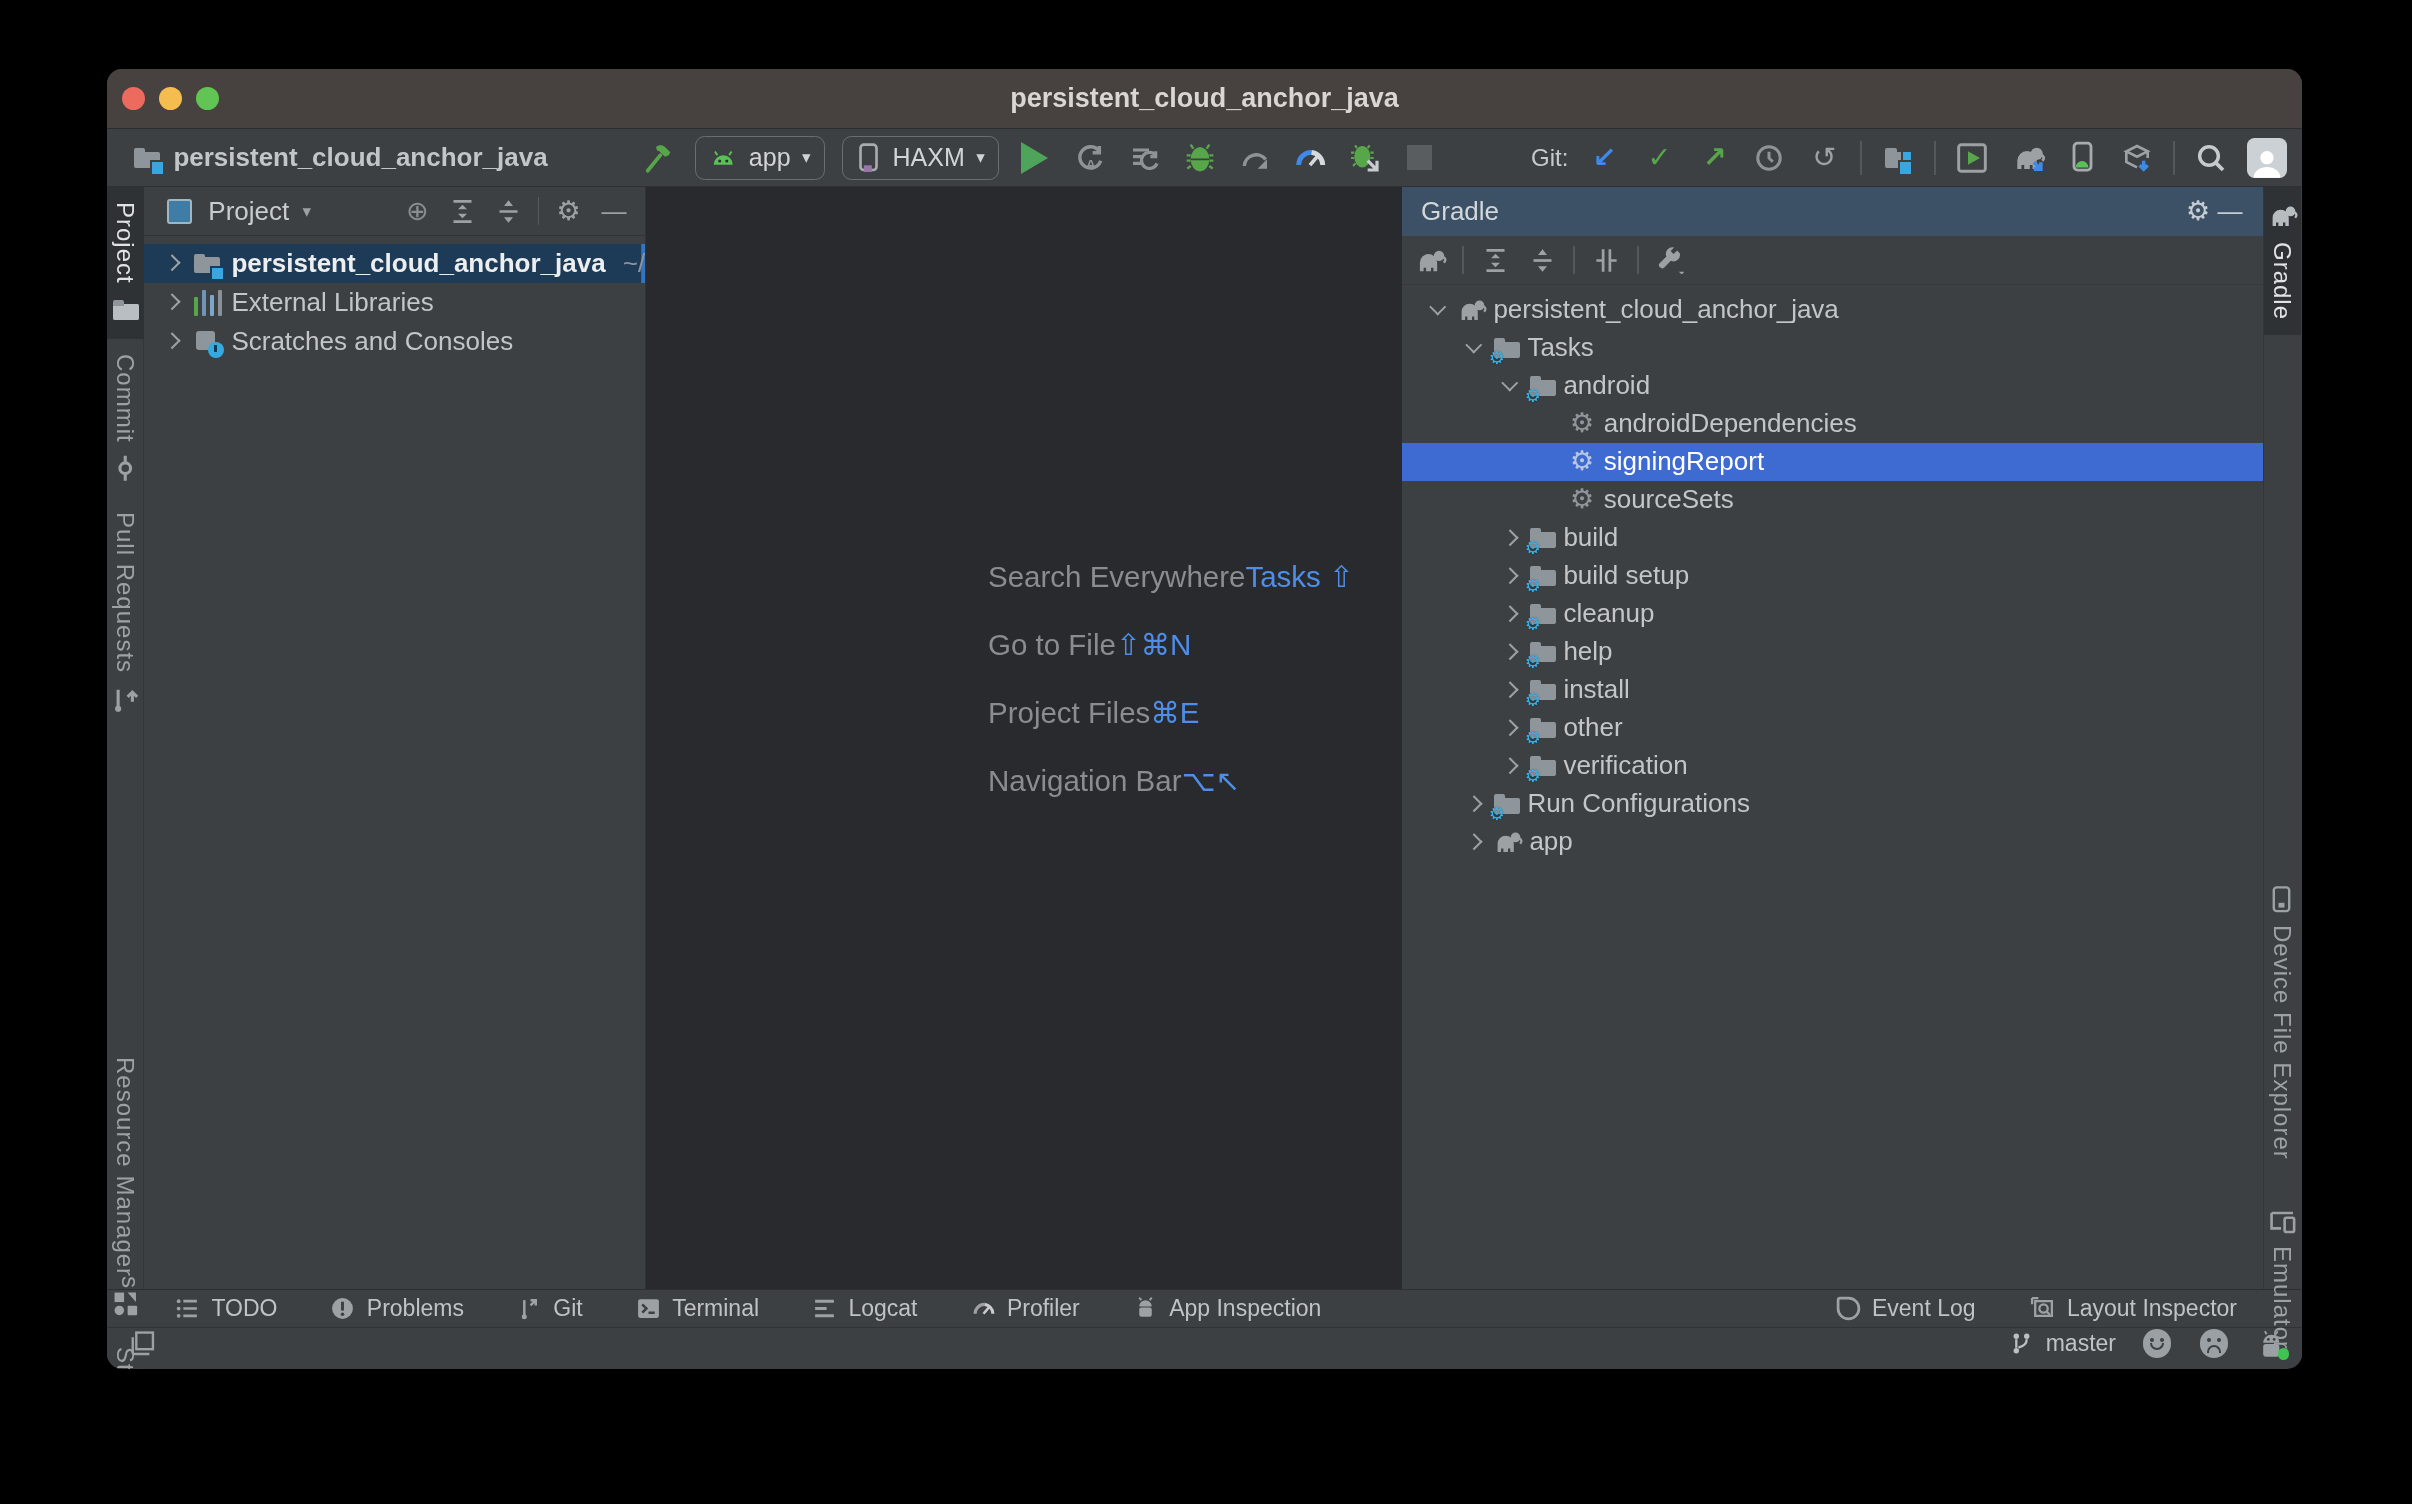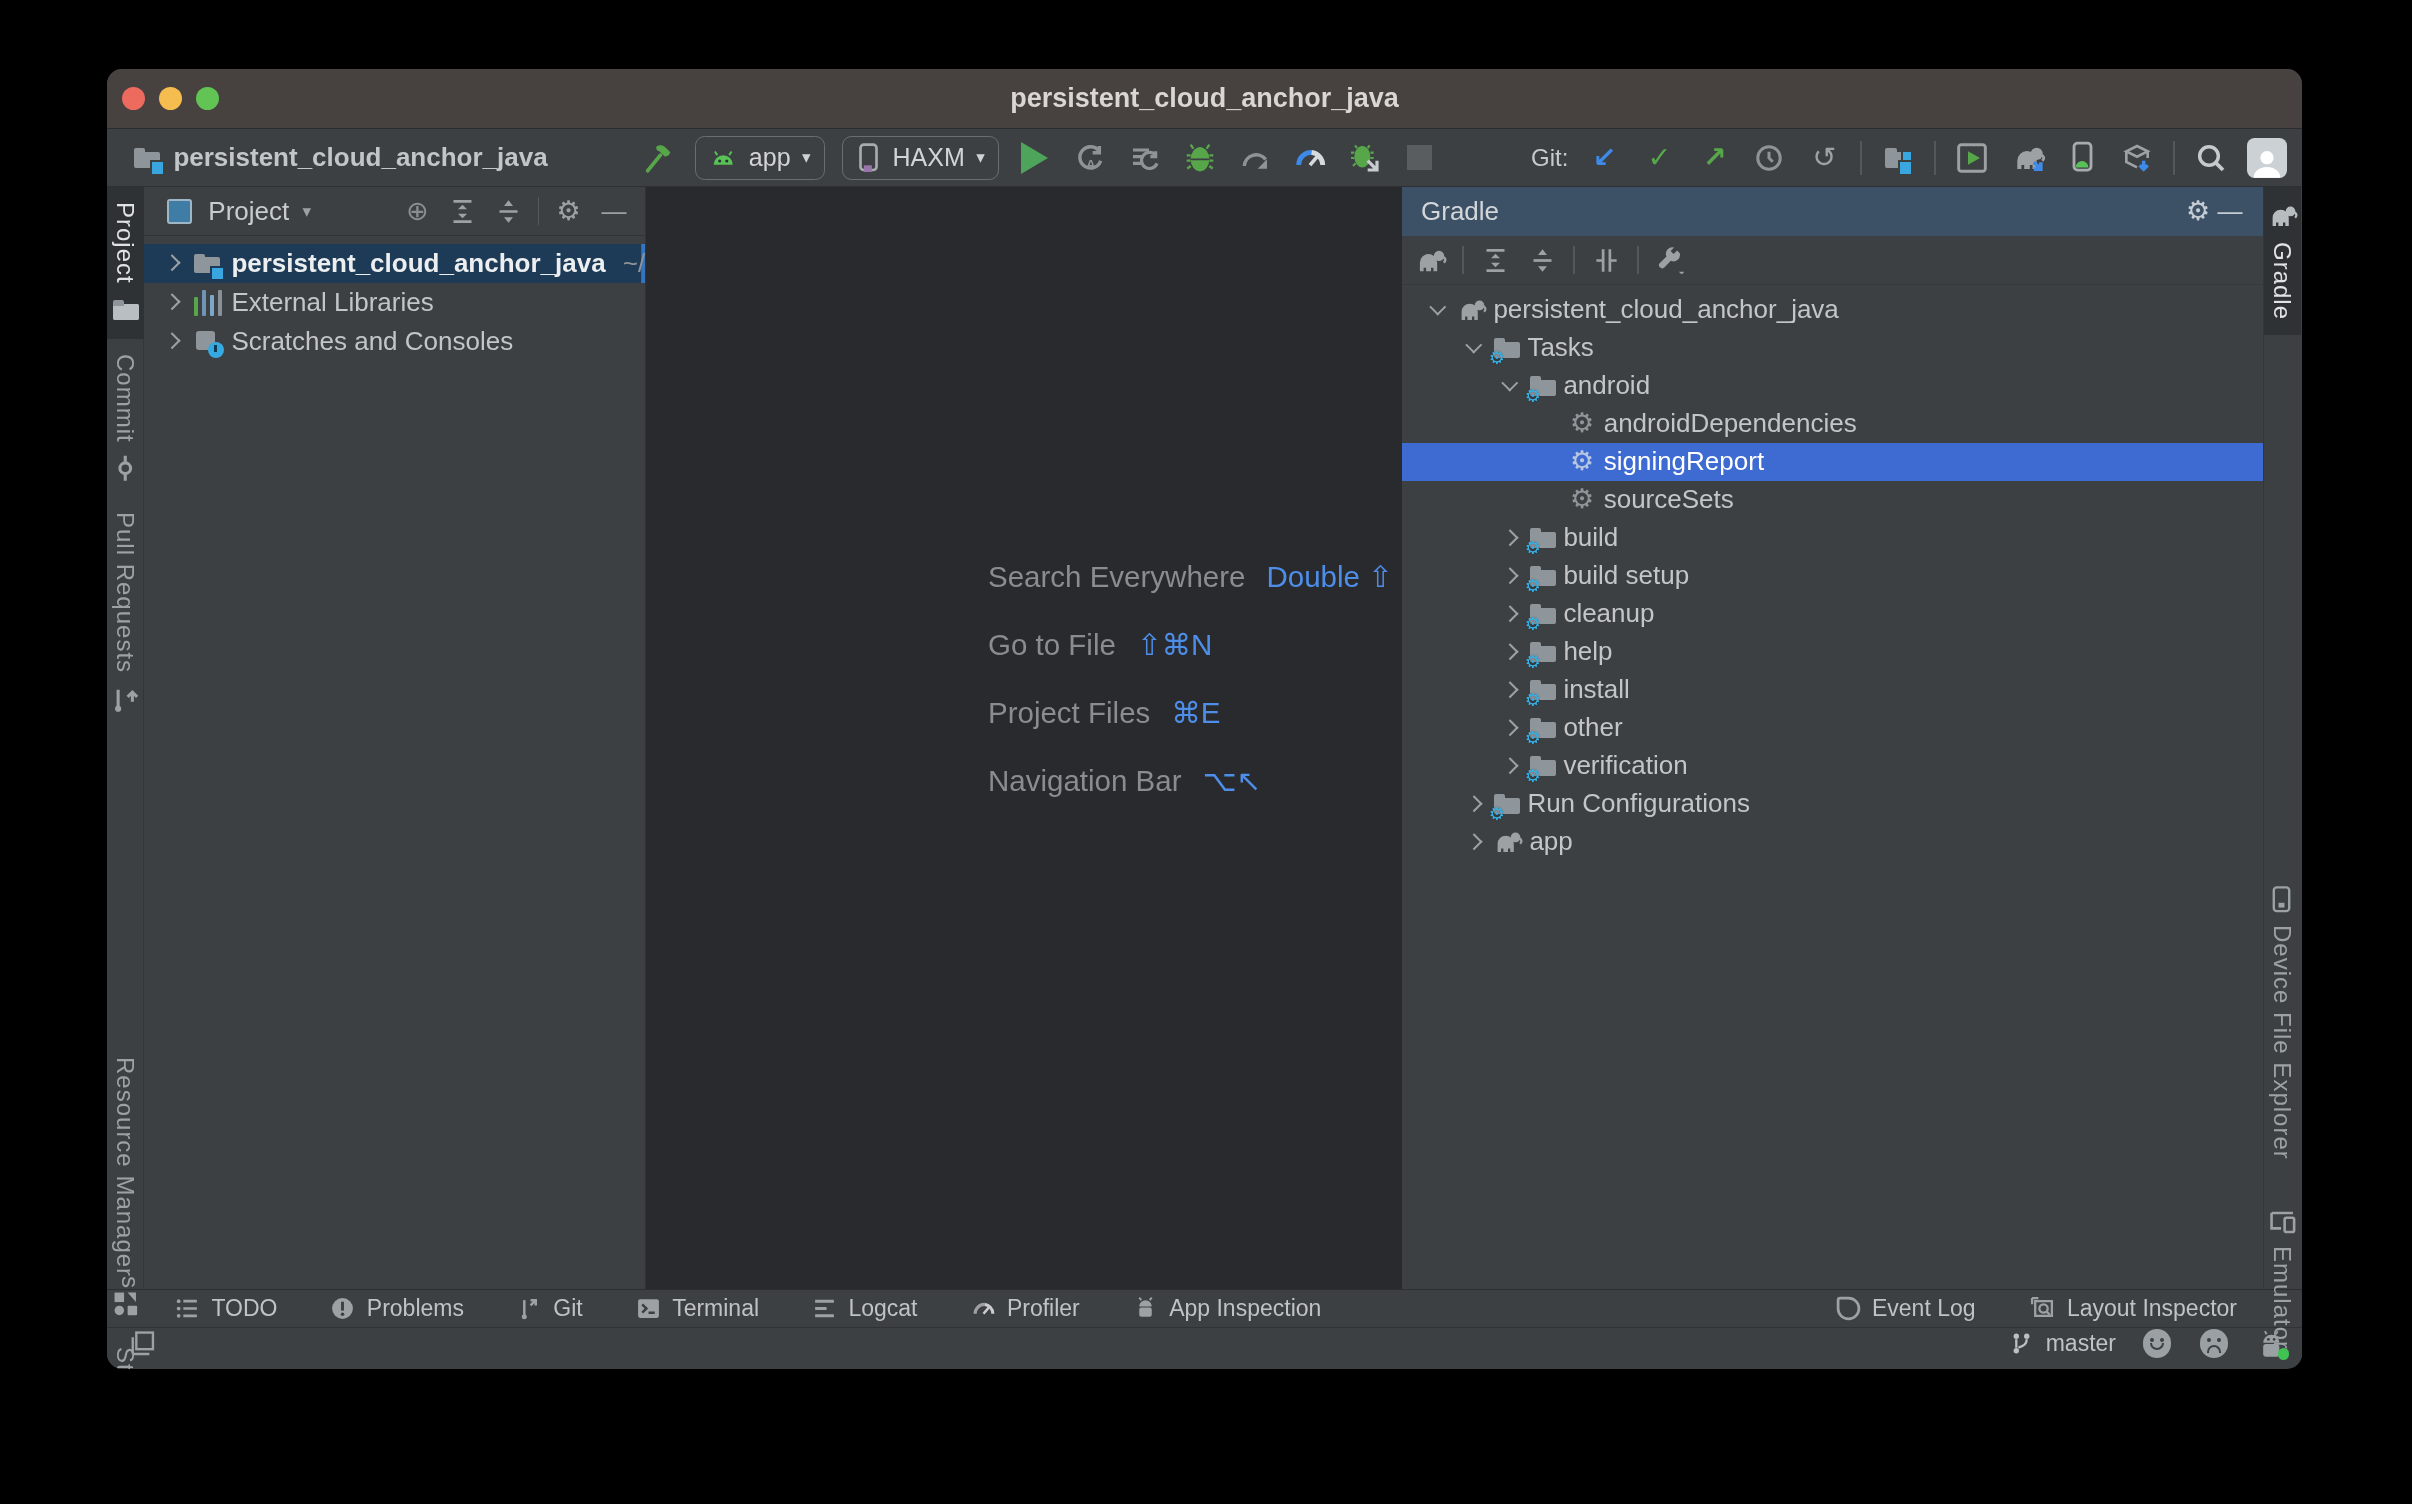--- a/index.html
+++ b/index.html
@@ -58,21 +58,21 @@
   .gearbig{font-size:27px;color:#8f959b;width:32px;text-align:center;flex:none;line-height:1;}
   .libs{display:flex;align-items:flex-end;gap:3.8px;height:27px;width:30px;flex:none;padding-left:1.9px;}
   .libs i{display:block;width:4.8px;border-radius:1px;}
   .scr{width:30px;height:28.5px;position:relative;flex:none;}
   .scr::before{content:"";position:absolute;left:3.8px;top:3.8px;width:19px;height:19px;background:#8e959b;border-radius:2.9px;}
   .scr .clk{position:absolute;right:-1.9px;bottom:-2.9px;width:16px;height:16px;border-radius:50%;background:#35a9e0;}
   .scr .clk::before{content:"";position:absolute;left:6.7px;top:2.9px;width:2.9px;height:6.7px;background:#0c3b55;}
   
   #editor{width:756px;background:#282a2d;flex:none;position:relative;overflow:hidden;}
   #shorts{position:absolute;left:342px;top:371px;}
-  .short{display:flex;align-items:flex-end;gap:21px;font-size:29.5px;line-height:38px;margin-bottom:30px;white-space:nowrap;}
+  .short{display:flex;align-items:flex-end;font-size:29.5px;line-height:38px;margin-bottom:30px;white-space:nowrap;}
   .short .sl{color:#8a8d90;}
   .short .sk{color:#4e8ee9;}
   
   #gradlepanel{width:861px;background:#3d4043;flex:none;display:flex;flex-direction:column;overflow:hidden;}
   #ghead{height:49px;background:#3d5166;display:flex;align-items:center;padding:0 17px 0 19px;flex:none;}
   #ghead .ptitle{font-size:26px;color:#d3d7da;}
   #gtools{height:49px;display:flex;align-items:center;gap:15px;padding:0 13.3px;border-bottom:1.9px solid #37393c;flex:none;}
   #gtree{padding-top:5.7px;}
   .grow{display:flex;align-items:center;height:38px;gap:5.7px;font-size:26px;color:#c3c6c8;white-space:nowrap;}
   .grow.gsel{background:#3d6bd1;color:#fff;}
@@ -357,21 +357,21 @@
             </span>
           <span class="lbl">Scratches and Consoles</span>
         </div>
       </div>
     </div>
 
     <div id="editor">
       <div id="shorts">
         <div class="short">
           <span class="sl">Search Everywhere</span>
-          <span class="sk">Double ⇧</span>
+          <span class="sk">Tasks ⇧</span>
         </div>
         <div class="short">
           <span class="sl">Go to File</span>
           <span class="sk">⇧⌘N</span>
         </div>
         <div class="short">
           <span class="sl">Project Files</span>
           <span class="sk">⌘E</span>
         </div>
         <div class="short">

